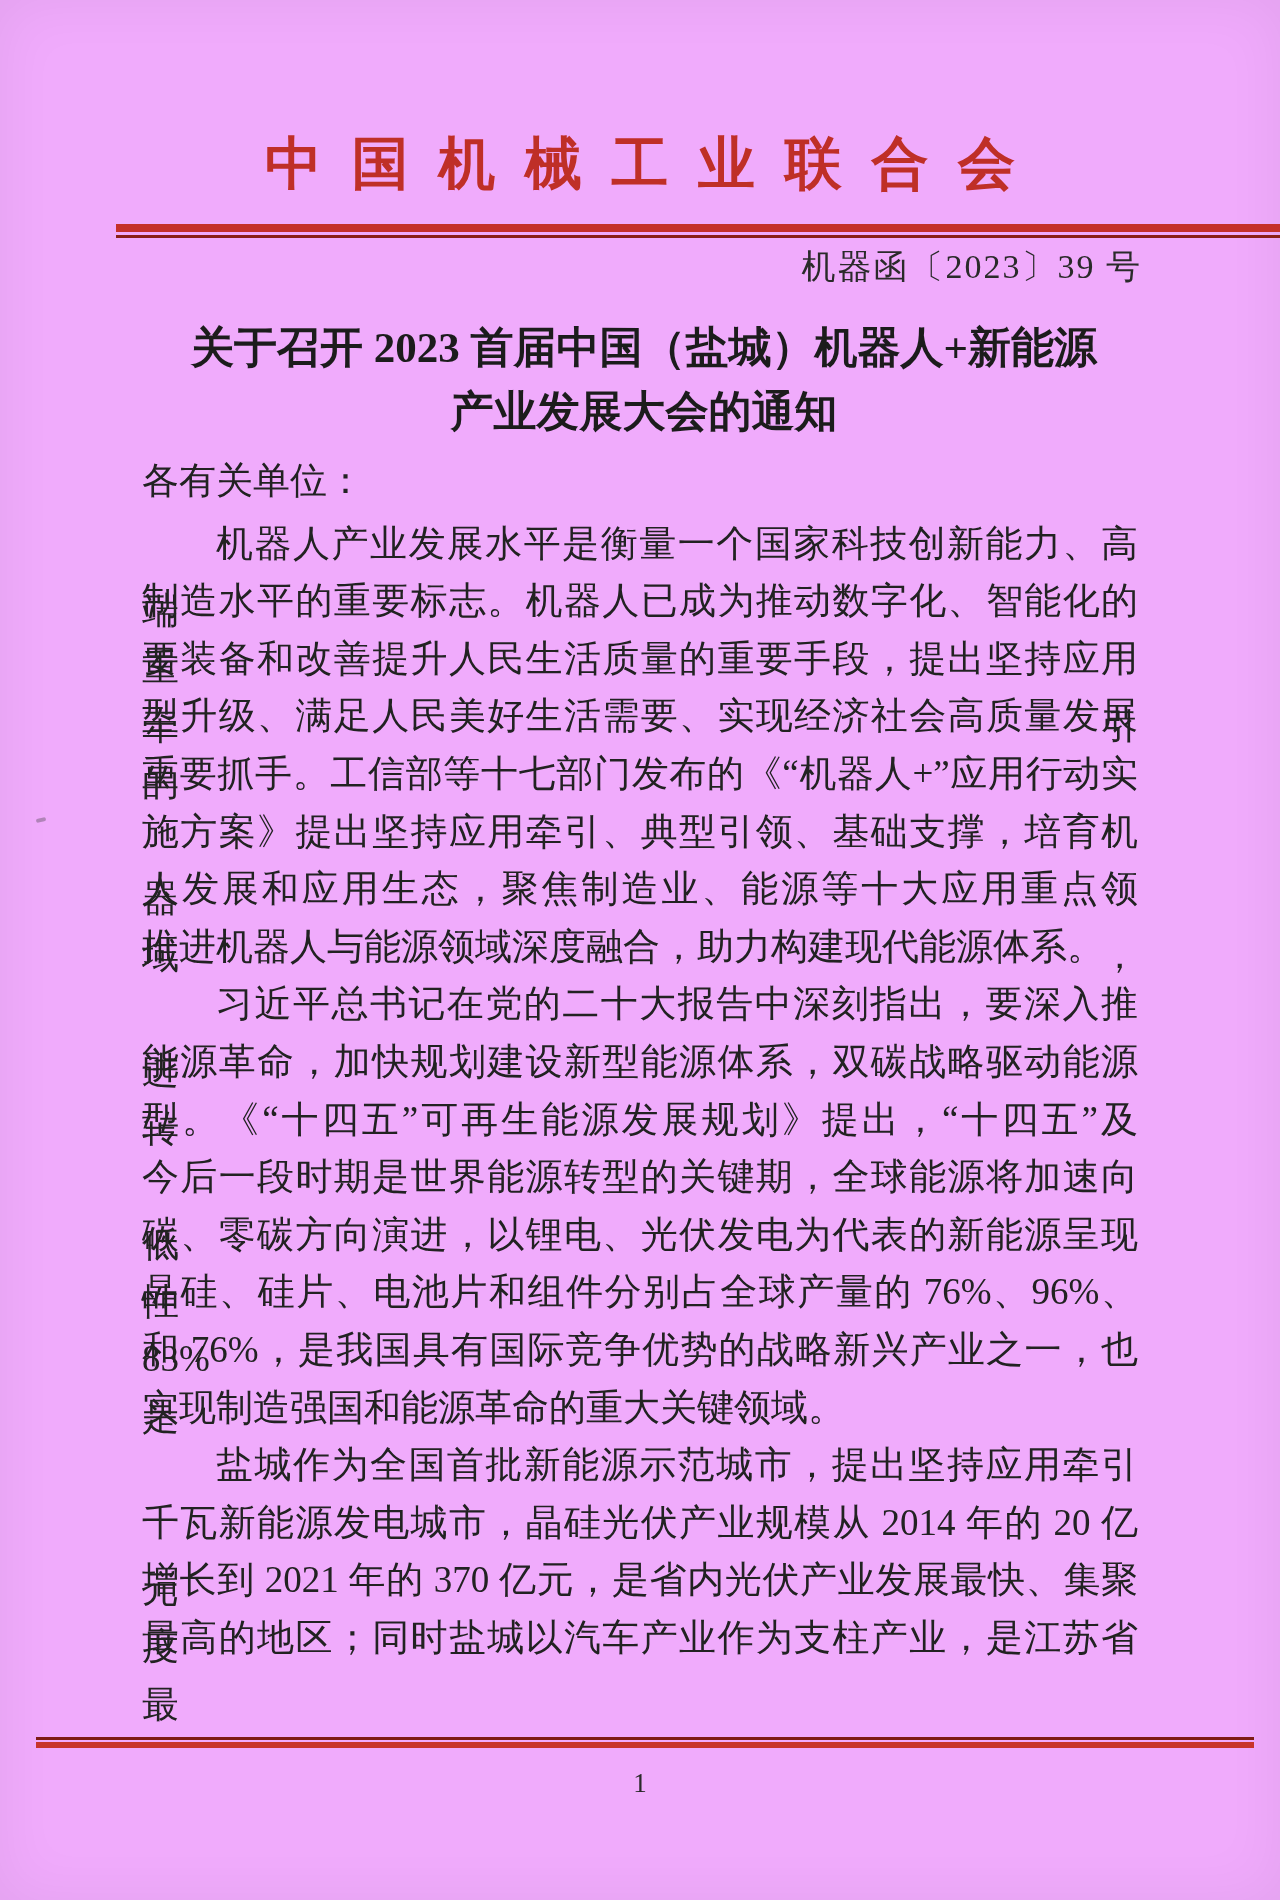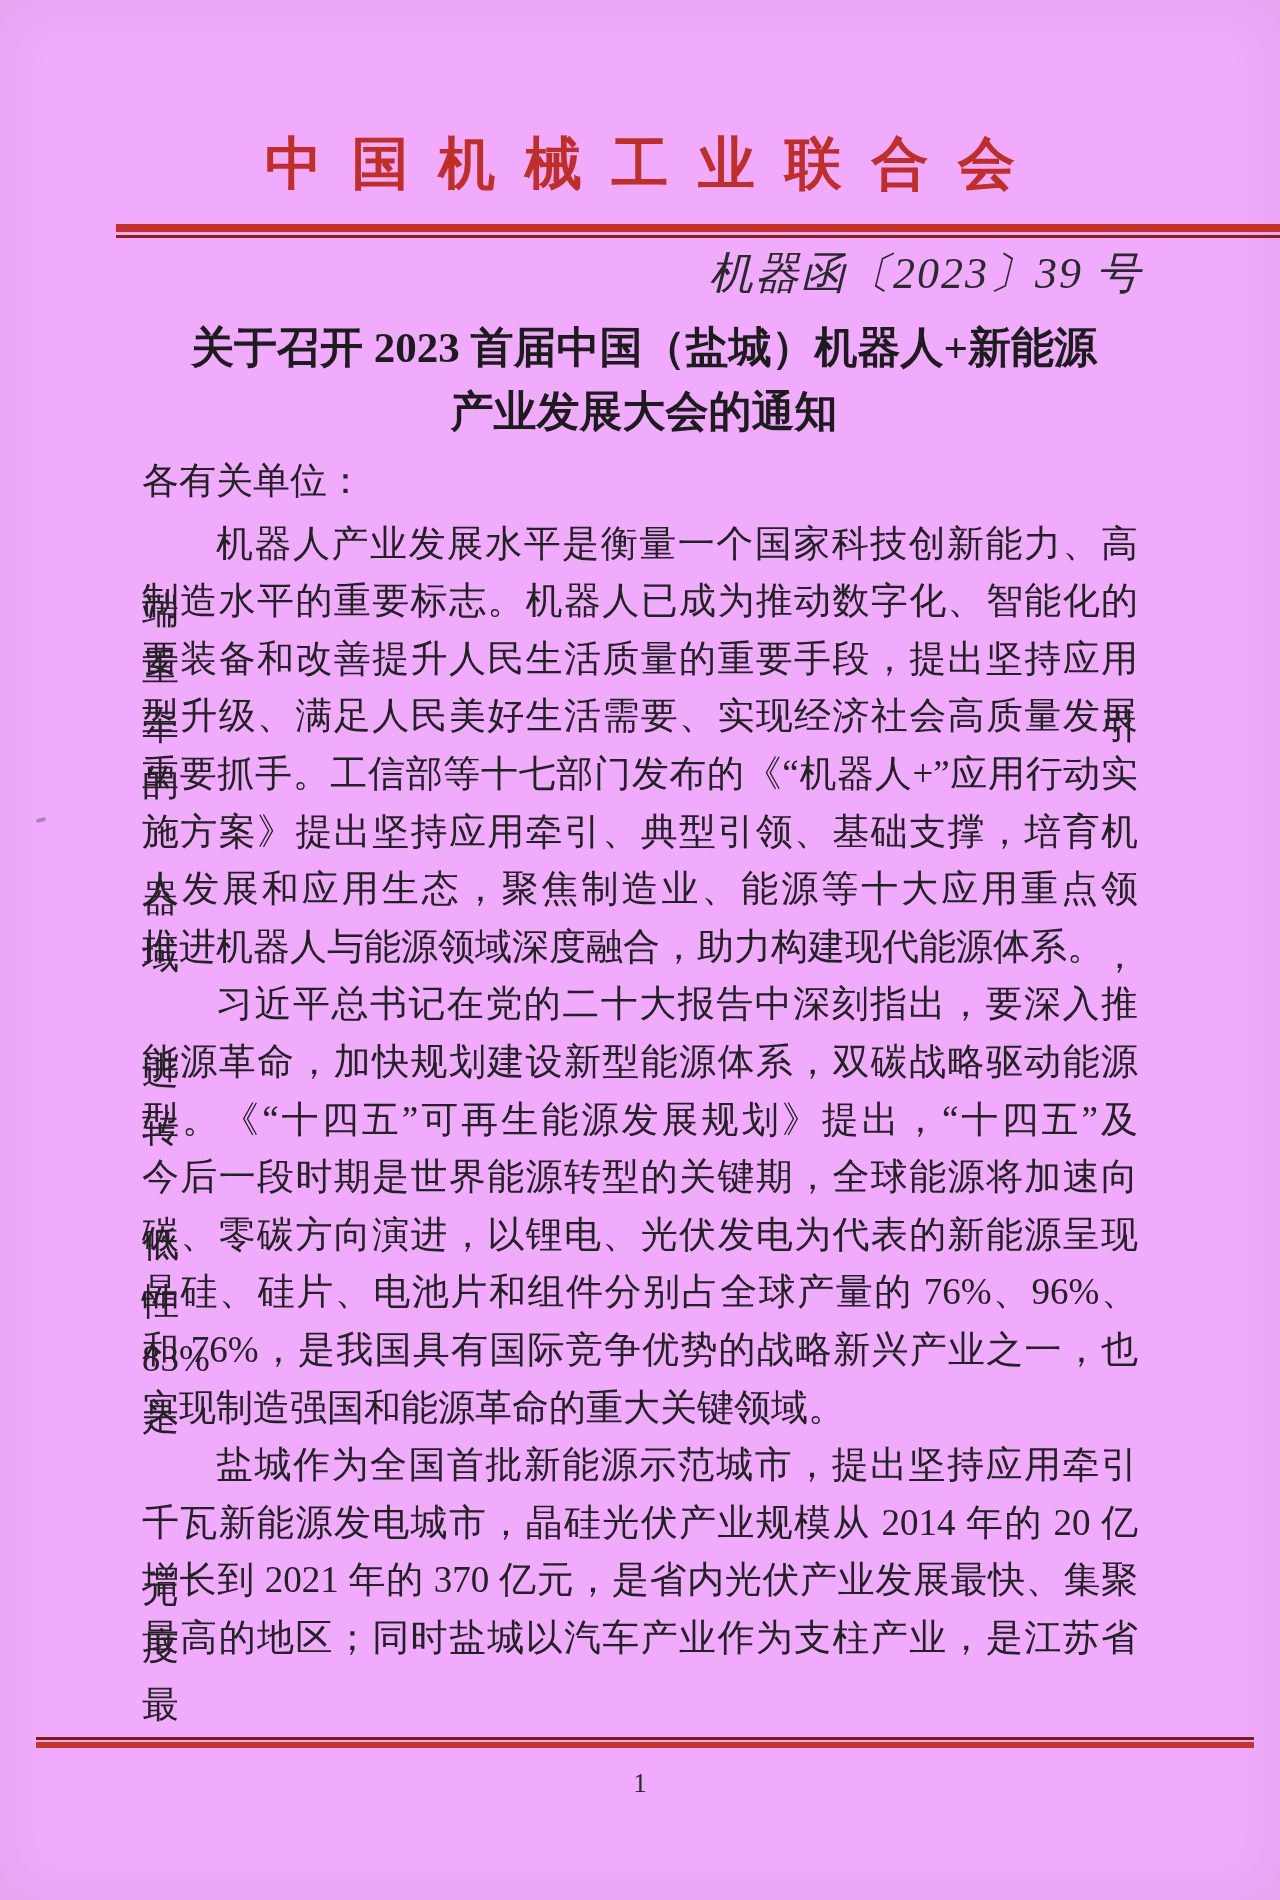--- a/index.html
+++ b/index.html
@@ -43,24 +43,23 @@
   }
   .header-rule .gap { height: 3px; }
   .header-rule .thin {
     height: 3px;
     background: #8a1f17;
   }
   .doc-number {
     position: absolute;
     top: 244px;
     right: 138px;
-    font-size: 44px;
+    font-size: 34px;
     letter-spacing: 2px;
     color: #2a2a2a;
-    font-style: italic;
   }
   .doc-title {
     position: absolute;
     top: 316px;
     left: 8px;
     right: 0;
     text-align: center;
     font-size: 43px;
     line-height: 64px;
     font-weight: 700;

